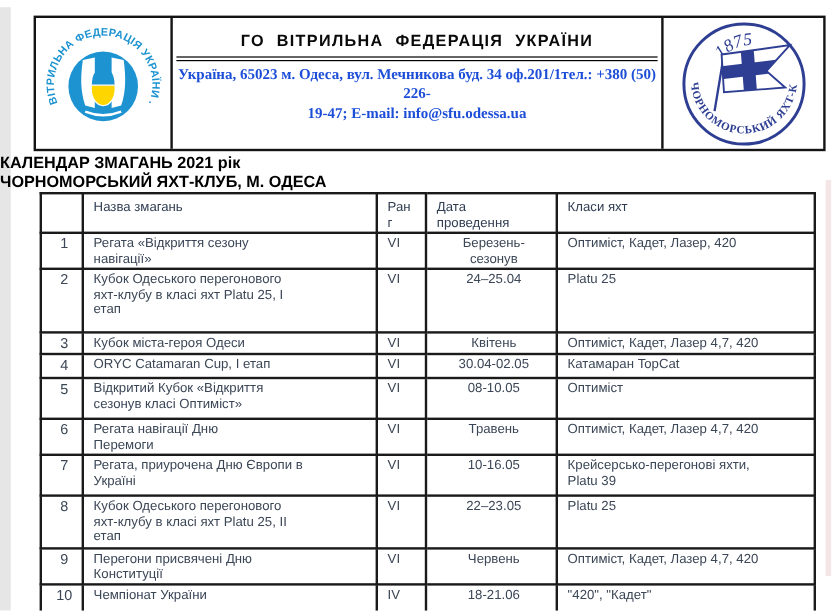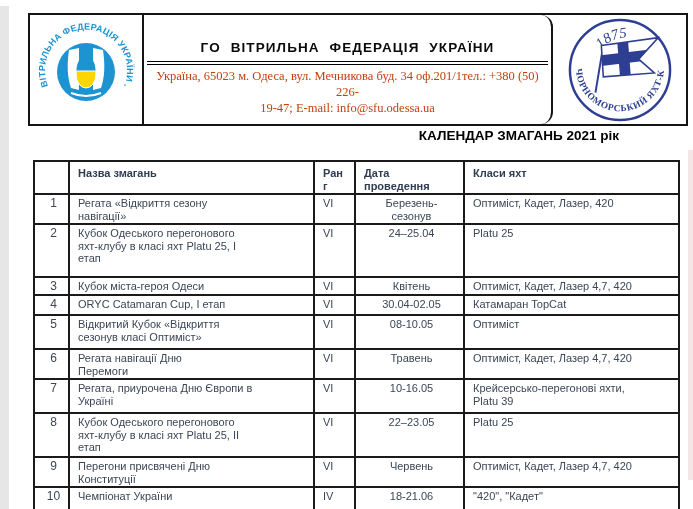--- a/index.html
+++ b/index.html
@@ -5,38 +5,38 @@
   html,body{margin:0;padding:0;background:#fff;}
   .page{position:relative;width:693px;height:509px;background:#fff;overflow:hidden;
         font-family:"Liberation Sans",sans-serif;}
   .edge-left{position:absolute;left:0;top:6px;width:9px;height:503px;background:#e6e6e6;}
   .edge-right{position:absolute;right:0;top:150px;width:5px;height:330px;background:#f4e6e6;}
 
   
   .letterhead{position:absolute;left:28px;top:13px;width:660px;height:113px;
               border:2px solid #141414;display:flex;box-sizing:border-box;background:#fff;}
   .lh-left{width:112px;border-right:2px solid #141414;display:flex;align-items:center;justify-content:center;}
-  .lh-center{flex:1;border-right:2px solid #141414;text-align:center;padding-top:21px;overflow:hidden;border-radius:12px;}
+  .lh-center{flex:1;border-right:2px solid #141414;text-align:center;padding-top:7px;overflow:hidden;}
   .lh-right{width:133px;display:flex;align-items:center;justify-content:center;}
   .org-line{font-weight:bold;font-size:13.5px;line-height:23px;letter-spacing:1.1px;
             word-spacing:5px;color:#0a0a0a;white-space:nowrap;}
   .dbl-rule{height:2px;border-top:1px solid #000;border-bottom:1px solid #000;margin:2px 3px 3px;}
-  .address{font-family:"Liberation Serif",serif;font-weight:normal;font-size:12.5px;
-           line-height:16px;white-space:pre-line;color:#c2410c;}
+  .address{font-family:"Liberation Serif",serif;font-weight:bold;font-size:12.5px;
+           line-height:16px;white-space:pre-line;color:#1d4ed8;}
 
   
-  .titles{position:absolute;left:0;top:128px;width:597px;text-align:right;
-          font-weight:bold;font-size:13.5px;line-height:15.5px;color:#000;padding-left:22px;}
+  .titles{position:absolute;left:0;top:128px;width:597px;text-align:left;
+          font-weight:bold;font-size:13.5px;line-height:15.5px;color:#000;}
 
   
   table.cal{position:absolute;left:33px;top:160px;width:645px;border-collapse:collapse;
             table-layout:fixed;font-size:11px;line-height:12.5px;color:#3b4656;}
   table.cal td,table.cal th{border:2px solid #1a1a1a;vertical-align:top;
             padding:2px 4px 1px 8px;white-space:pre-line;overflow:hidden;box-sizing:border-box;}
-  table.cal th{font-weight:bold;color:#2f3c52;text-align:left;padding-top:5px;}
+  table.cal th{font-weight:normal;color:#2f3c52;text-align:left;padding-top:5px;}
   td.c-num{text-align:center;vertical-align:middle;padding:0 2px;font-size:12px;}
   td.c-rank,th.c-rank{padding-left:2px;padding-right:2px;}
   td.c-date,th.c-date{text-align:center;padding-left:2px;padding-right:2px;}
 </style>
 </head>
 <body>
 
 <div class="page">
   <div class="edge-left"></div>
   <div class="edge-right"></div>
@@ -88,20 +88,21 @@
         </g>
         <text font-family="Liberation Serif, serif" font-size="9.5" font-weight="bold" fill="#2e3e92" letter-spacing="0.6">
           <textPath href="#ycBot" startOffset="2">ЧОРНОМОРСЬКИЙ ЯХТ-КЛУБ</textPath>
         </text>
       </svg>
     </div>
   </div>
 
   <div class="titles">
     <div>КАЛЕНДАР ЗМАГАНЬ 2021 рік</div>
+    <div>ЧОРНОМОРСЬКИЙ ЯХТ-КЛУБ, М. ОДЕСА</div>
   </div>
 
   <table class="cal">
     <colgroup>
       <col style="width:35px">
         <col style="width:245px">
         <col style="width:41px">
       <col style="width:109px">
         <col style="width:215px">
     </colgroup>

